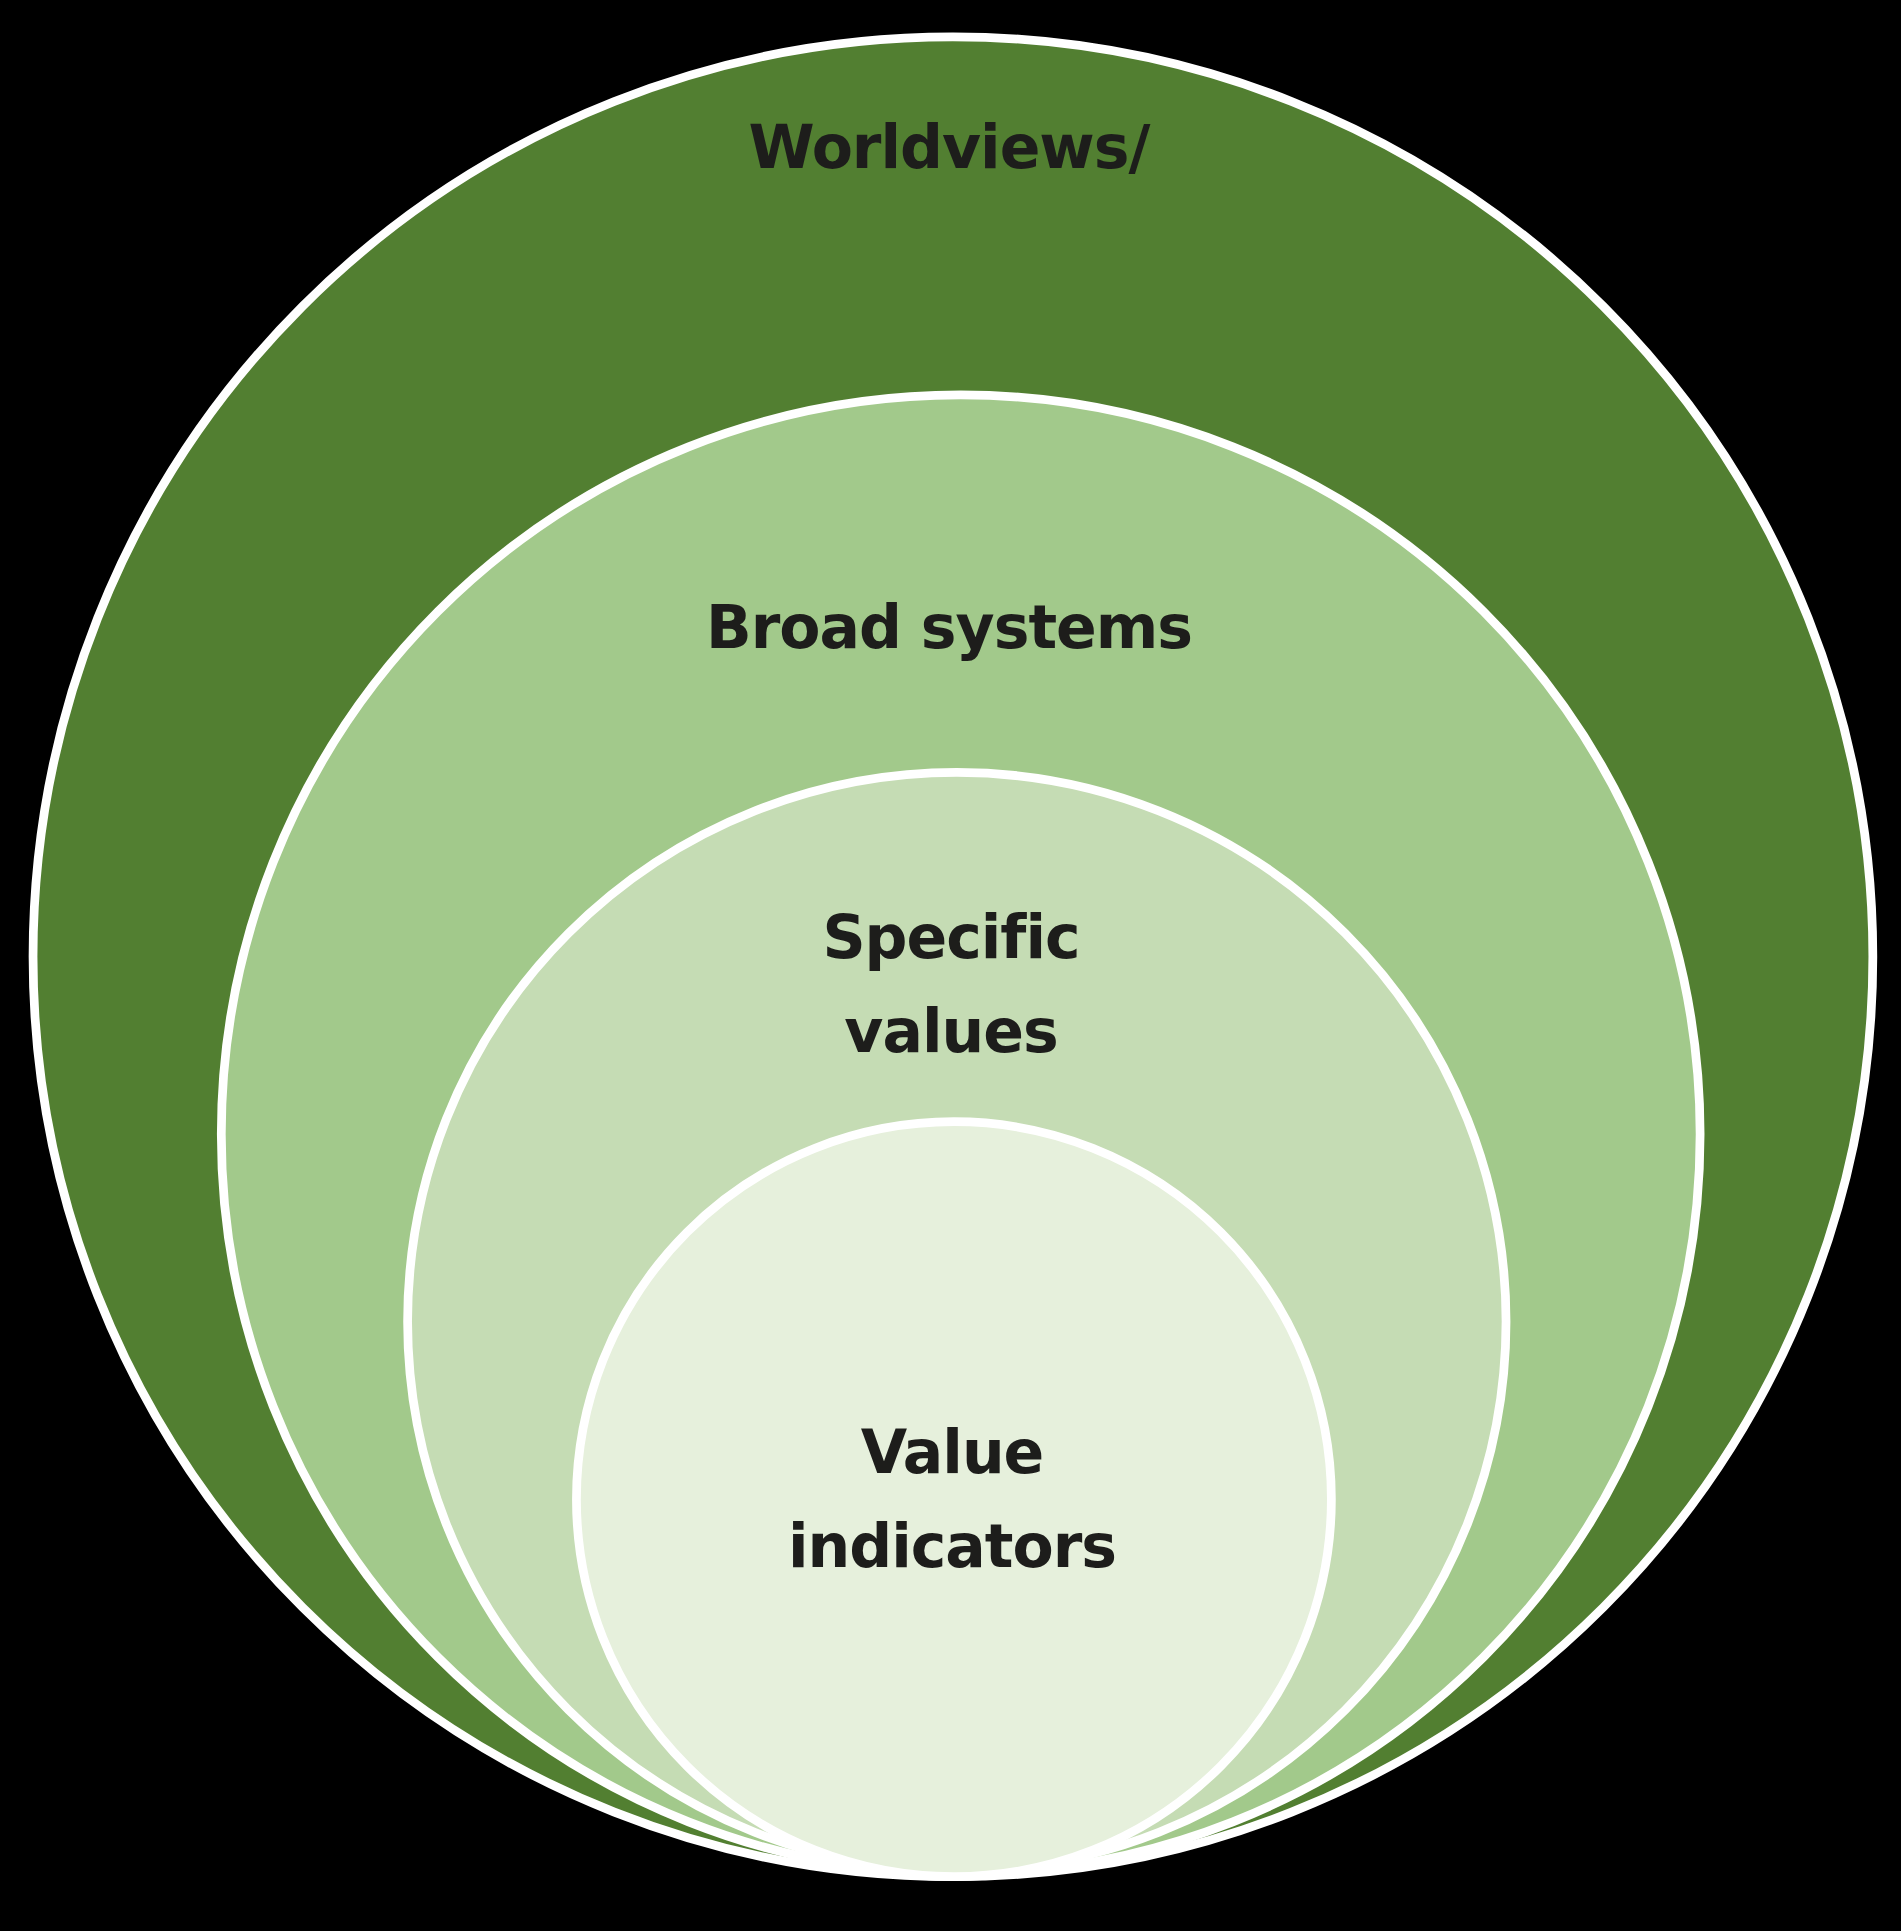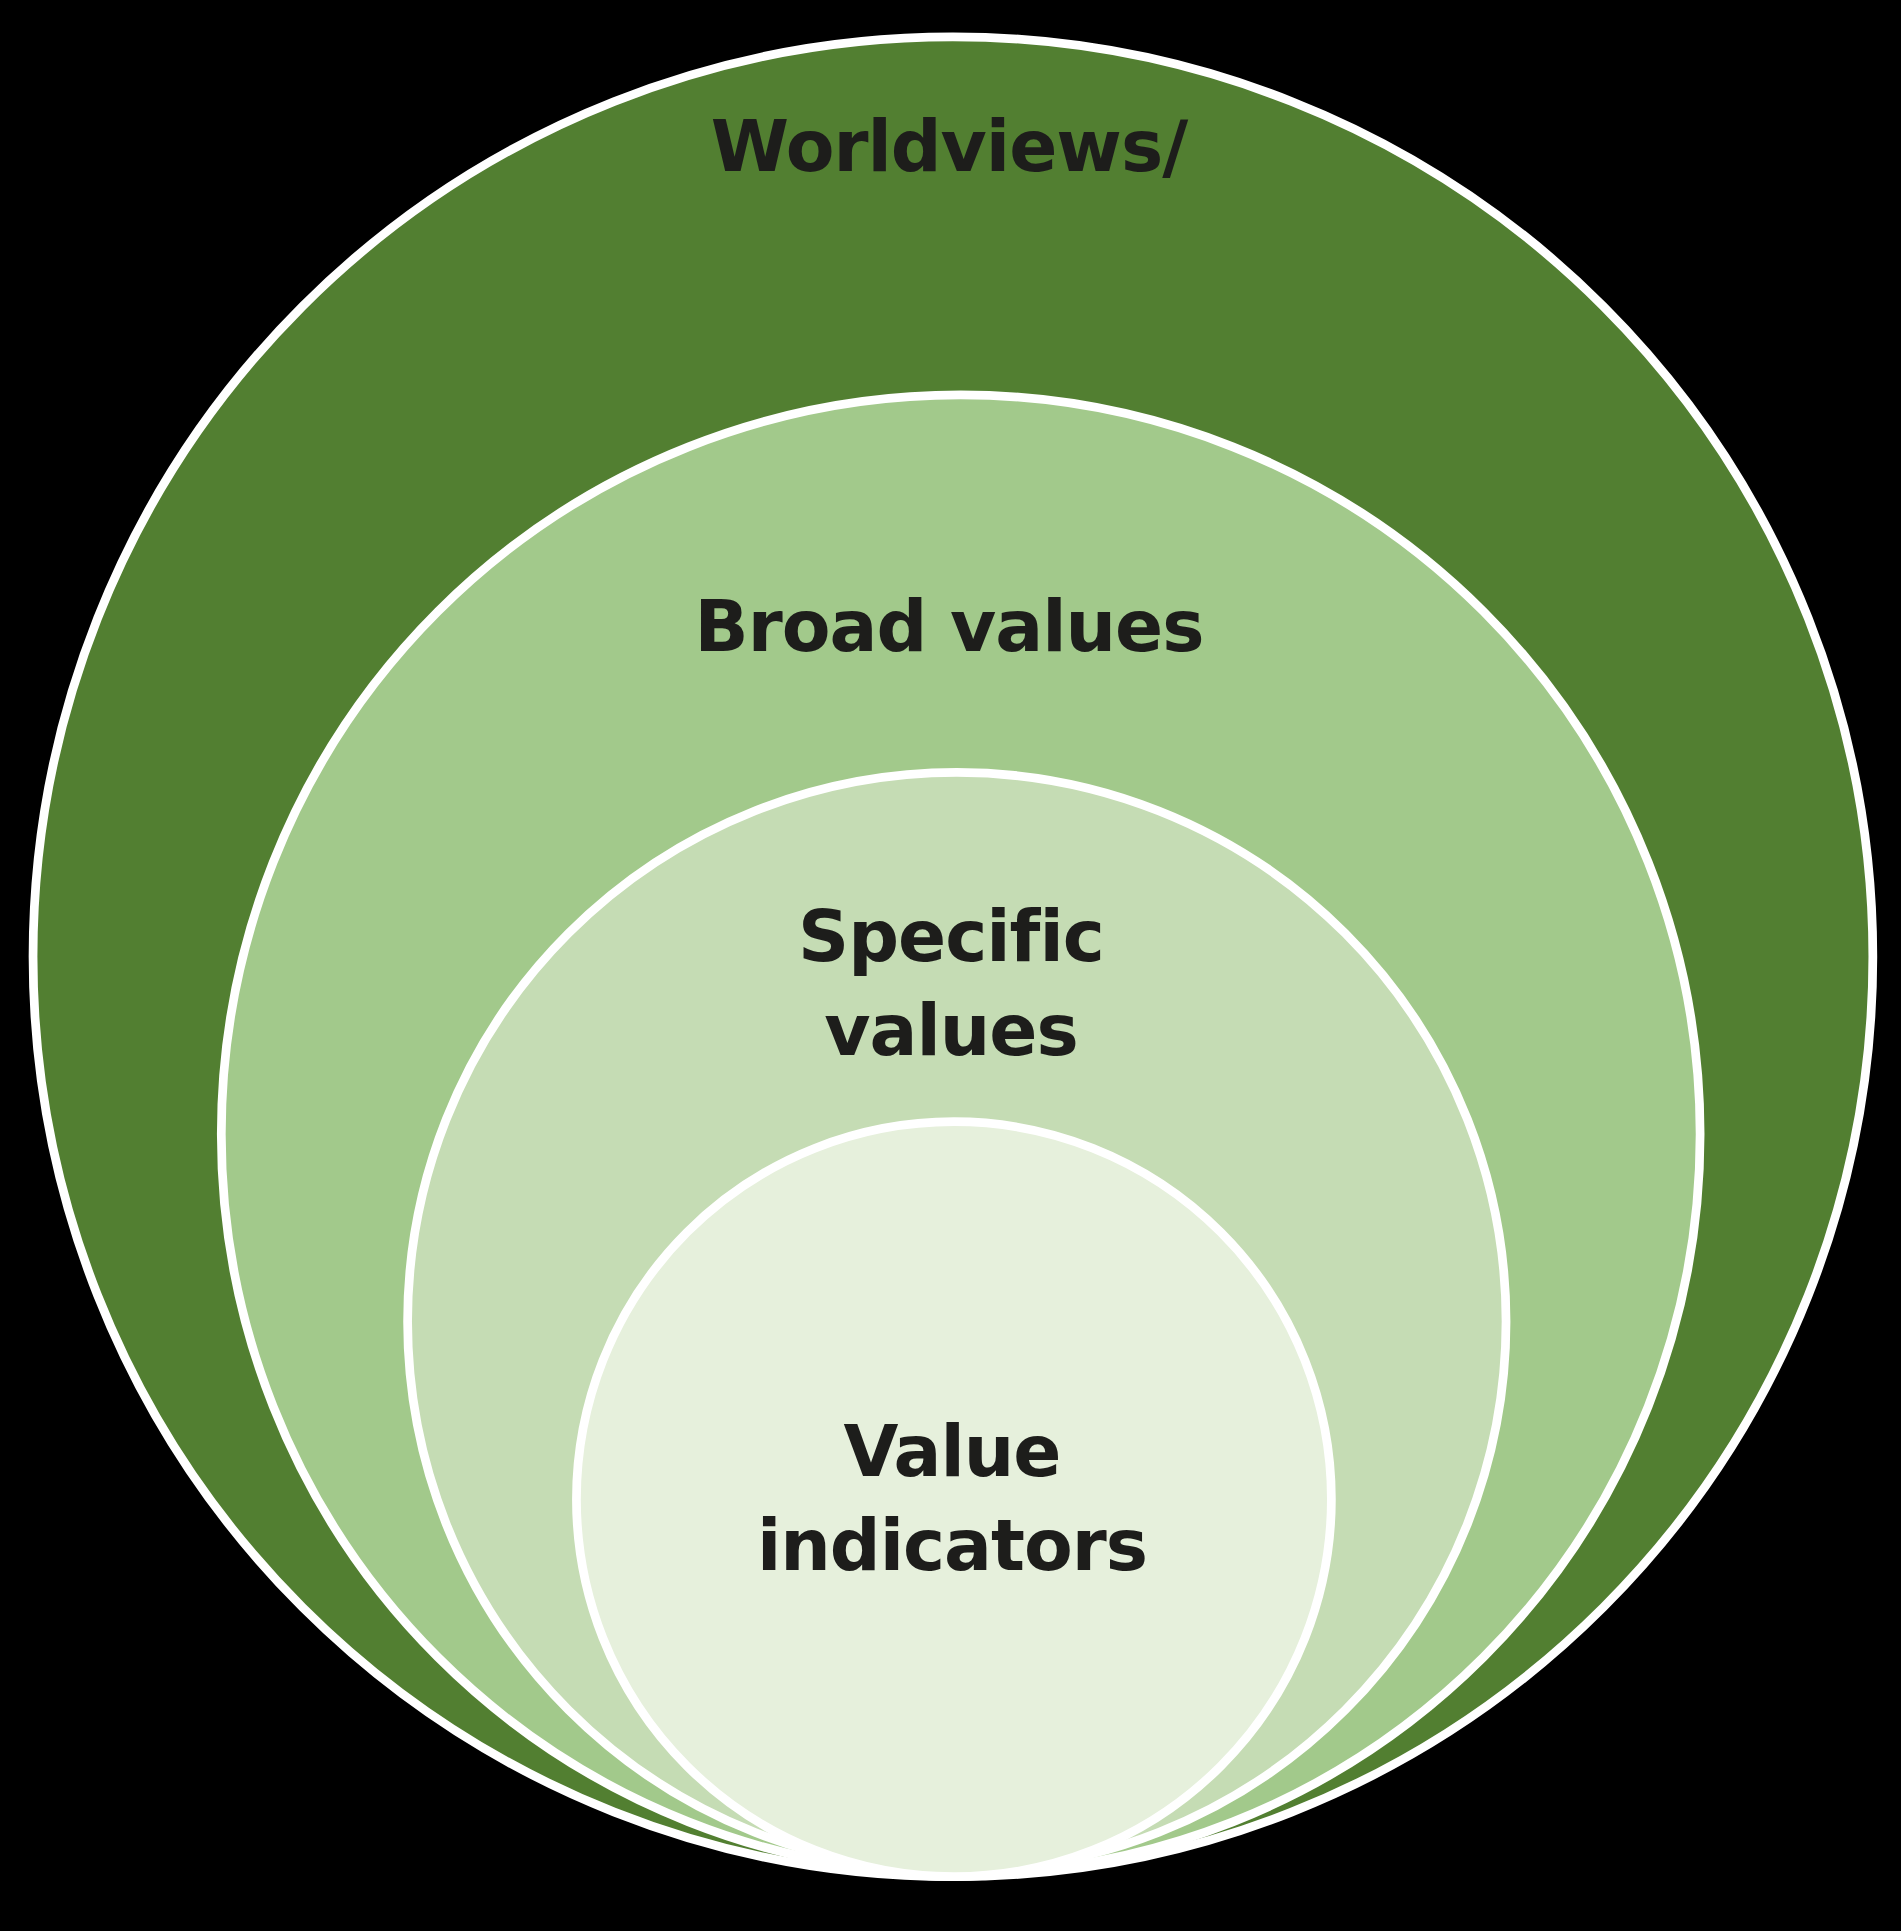--- a/index.html
+++ b/index.html
@@ -28,21 +28,21 @@
   .ring {
     stroke: #ffffff;
     stroke-width: 9;
   }
   .ring-label {
     position: absolute;
     transform: translateX(-50%);
     text-align: center;
     color: #1d1d1b;
     font-weight: bold;
-    font-size: 71px;
+    font-size: 60px;
     line-height: 94px;
     letter-spacing: -1px;
     white-space: nowrap;
   }
 </style>
 </head>
 <body>
 
 <div class="stage">
 
@@ -51,21 +51,21 @@
     <circle class="ring" cx="990" cy="1169" r="762" fill="#a2c98b"></circle>
     <circle class="ring" cx="986" cy="1362" r="566" fill="#c5dcb4"></circle>
     <circle class="ring" cx="983" cy="1545" r="389" fill="#e6f0dc"></circle>
   </svg>
 
   <div class="ring-label" style="left: 949px; top: 100px;">
     <div>Worldviews/</div>
   </div>
 
   <div class="ring-label" style="left: 949px; top: 580px;">
-    <div>Broad values</div>
+    <div>Broad systems</div>
   </div>
 
   <div class="ring-label" style="left: 951px; top: 890px;">
     <div>Specific</div>
     <div>values</div>
   </div>
 
   <div class="ring-label" style="left: 952px; top: 1405px;">
     <div>Value</div>
     <div>indicators</div>

